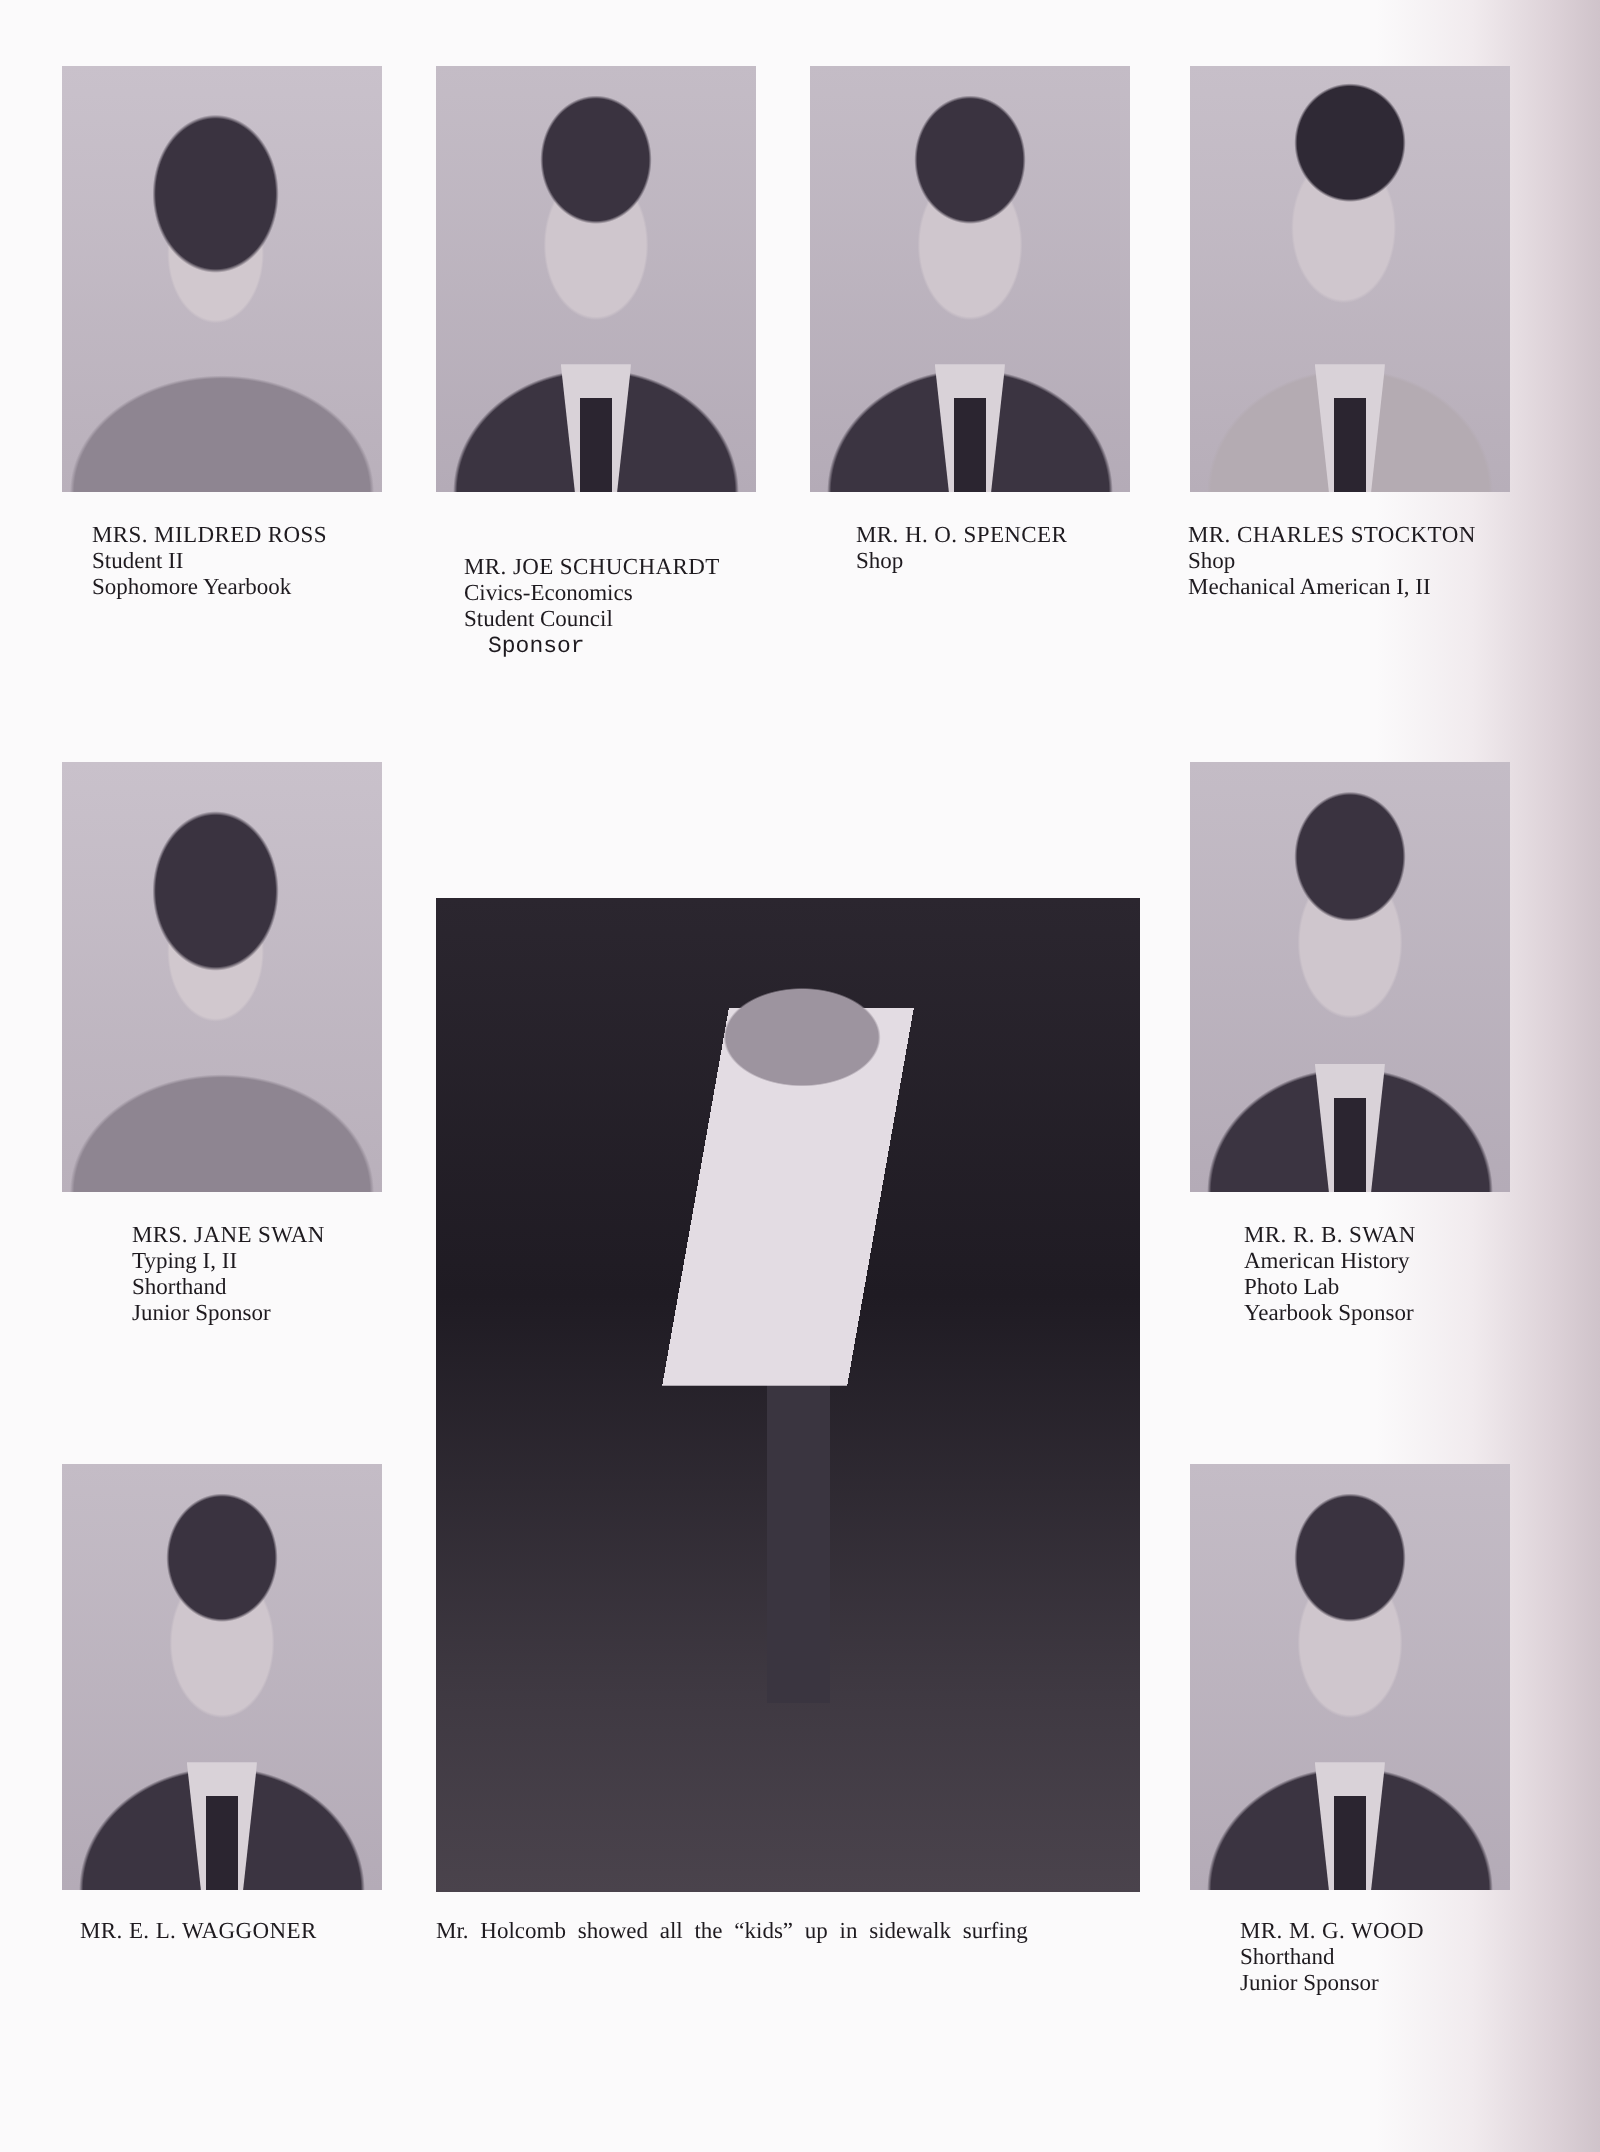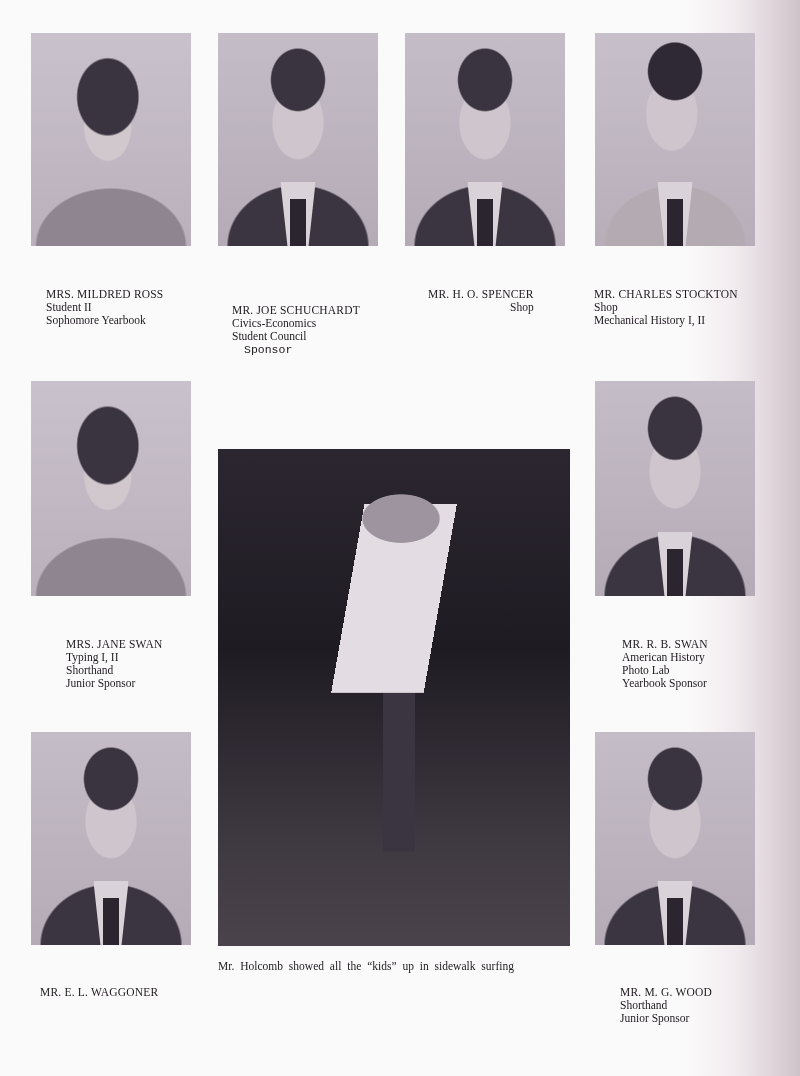--- a/index.html
+++ b/index.html
@@ -44,21 +44,21 @@
     clip-path: polygon(0 0, 100% 0, 80% 100%, 20% 100%);
   }
   .scene {
     background:
       radial-gradient(ellipse 18% 8% at 52% 14%, #9d949f 0 60%, transparent 62%),
       linear-gradient(100deg, transparent 0 38%, #e3dce3 38% 62%, transparent 62%) 0 18% / 100% 38% no-repeat,
       linear-gradient(90deg, transparent 0 47%, #3a3540 47% 56%, transparent 56%) 0 62% / 100% 50% no-repeat,
       linear-gradient(#2b262f, #1f1b23 40%, #3f3942 80%, #4a434c);
   }
   .caption { position: absolute; font-size: 11.5px; line-height: 13px; }
-  .caption .name { text-transform: uppercase; letter-spacing: 0.2px; margin-top: 26px; }
+  .caption .name { text-transform: uppercase; letter-spacing: 0.2px; }
   .caption .line { display: block; }
   .caption .indent { padding-left: 12px; font-family: Liberation Mono, monospace; }
   .center-caption {
     position: absolute; left: 218px; top: 960px; width: 360px;
     font-size: 11.5px; word-spacing: 3px;
   }
   .page-number {
     position: absolute; left: 44px; top: 1042px;
     font-family: "Liberation Sans", "DejaVu Sans", sans-serif;
     font-weight: bold; font-size: 15px; margin-top: 39px;
@@ -85,28 +85,28 @@
   <span class="line name">MRS. MILDRED ROSS</span>
   <span class="line">Student II</span>
   <span class="line">Sophomore Yearbook</span>
 </div>
 <div class="caption" style="left:232px;top:278px;">
   <span class="line name">MR. JOE SCHUCHARDT</span>
   <span class="line">Civics-Economics</span>
   <span class="line">Student Council</span>
   <span class="line indent">Sponsor</span>
 </div>
-<div class="caption" style="left:428px;top:262px;text-align:right;">
+<div class="caption" style="left:428px;top:262px;">
   <span class="line name">MR. H. O. SPENCER</span>
   <span class="line">Shop</span>
 </div>
 <div class="caption" style="left:594px;top:262px;">
   <span class="line name">MR. CHARLES STOCKTON</span>
   <span class="line">Shop</span>
-  <span class="line">Mechanical History I, II</span>
+  <span class="line">Mechanical American I, II</span>
 </div>
 
 <div class="photo portrait female" style="left:31px;top:381px;width:160px;height:215px;"></div>
 <div class="photo portrait" style="left:595px;top:381px;width:160px;height:215px;">
     <div class="collar"></div>
     <div class="tie"></div>
   </div>
 
 <div class="photo scene" style="left:218px;top:449px;width:352px;height:497px;"></div>
 

